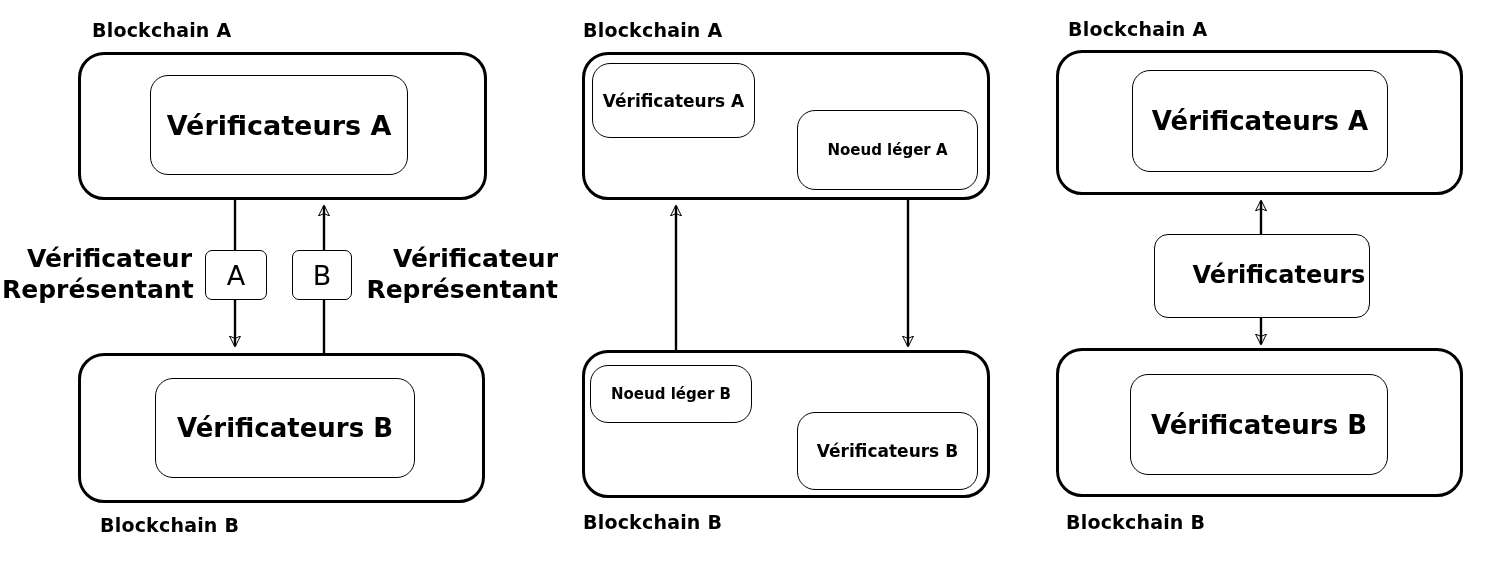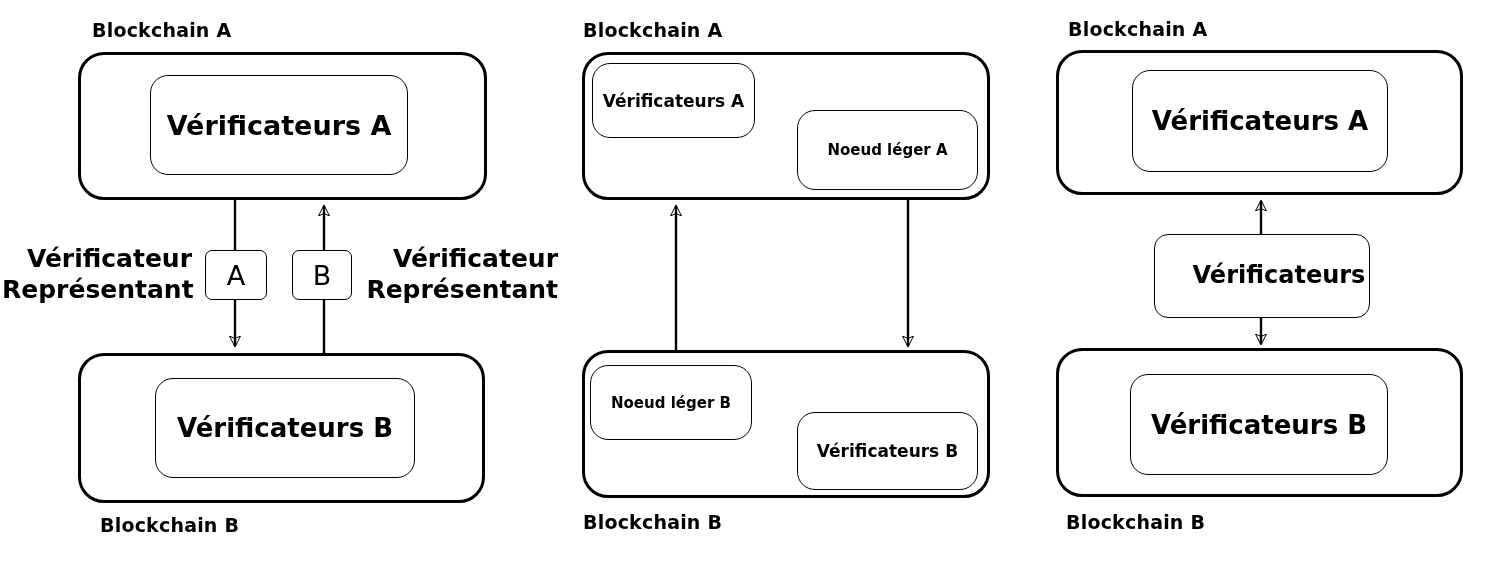--- a/index.html
+++ b/index.html
@@ -172,21 +172,21 @@
     <div class="abs inner-box lbl-sm" style="left:592px; top:63px; width:163px; height:75px;">
       <span>Vérificateurs A</span>
     </div>
 
     <div class="abs inner-box lbl-md" style="left:797px; top:110px; width:181px; height:80px;">
       <span>Noeud léger A</span>
     </div>
 
     <div class="abs chain-box" style="left:582px; top:350px; width:408px; height:148px;"></div>
 
-    <div class="abs inner-box lbl-md" style="left:590px; top:365px; width:162px; height:75px;">
+    <div class="abs inner-box lbl-md" style="left:590px; top:365px; width:162px; height:58px;">
       <span>Noeud léger B</span>
     </div>
 
     <div class="abs inner-box lbl-sm" style="left:797px; top:412px; width:181px; height:78px;">
       <span>Vérificateurs B</span>
     </div>
 
     <div class="abs chain-label" style="left:583px; top:511px;">Blockchain B</div>
   </div>
 

